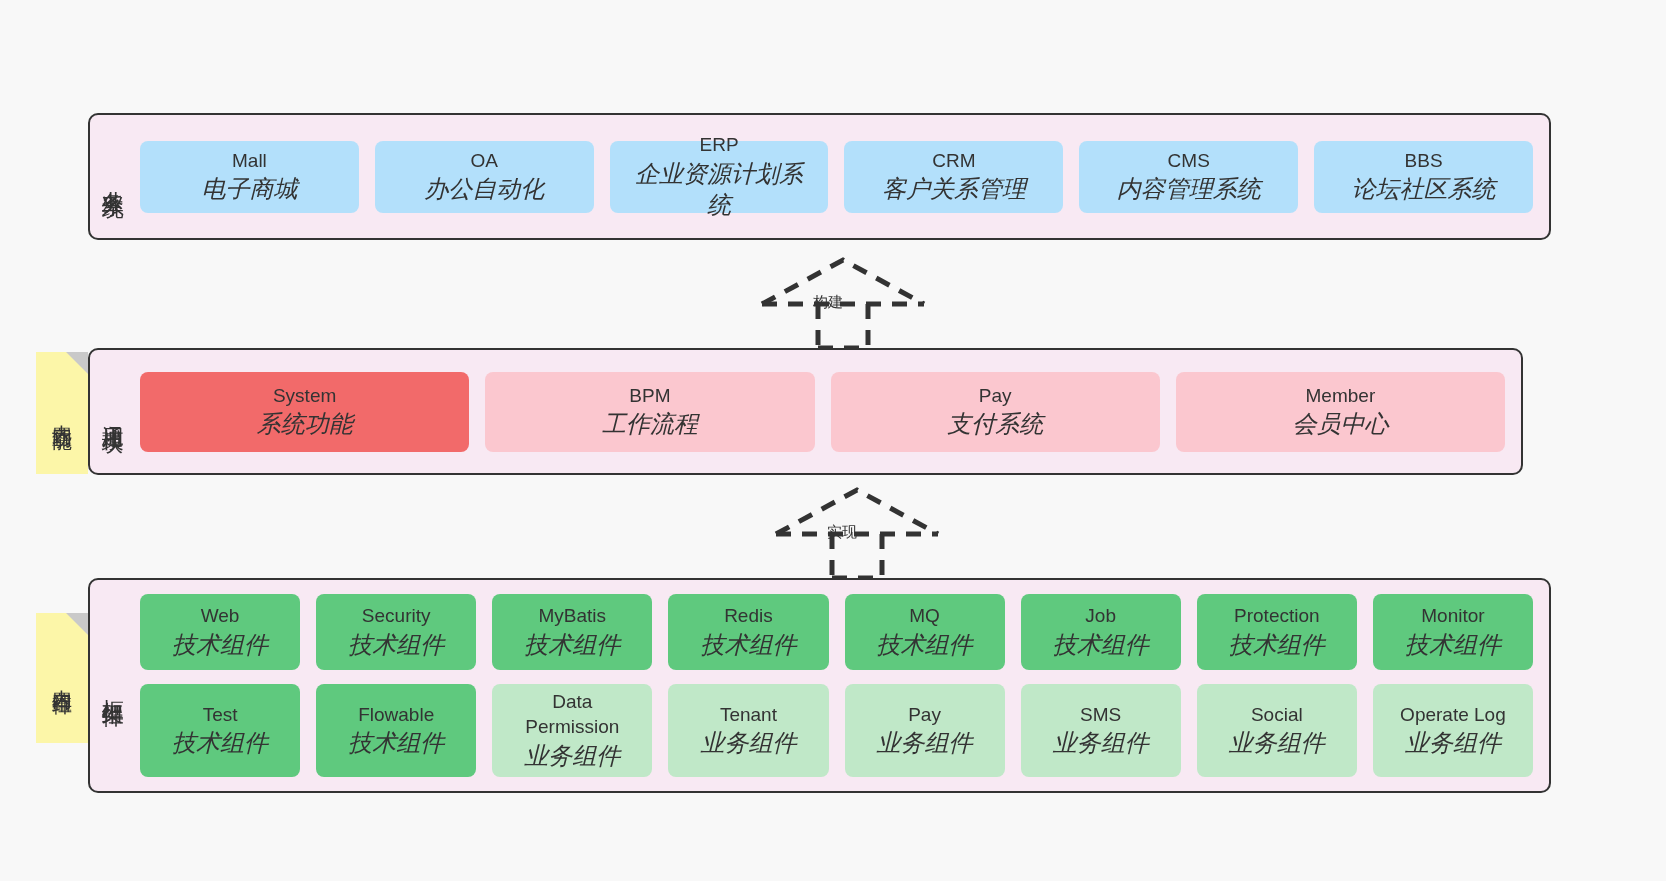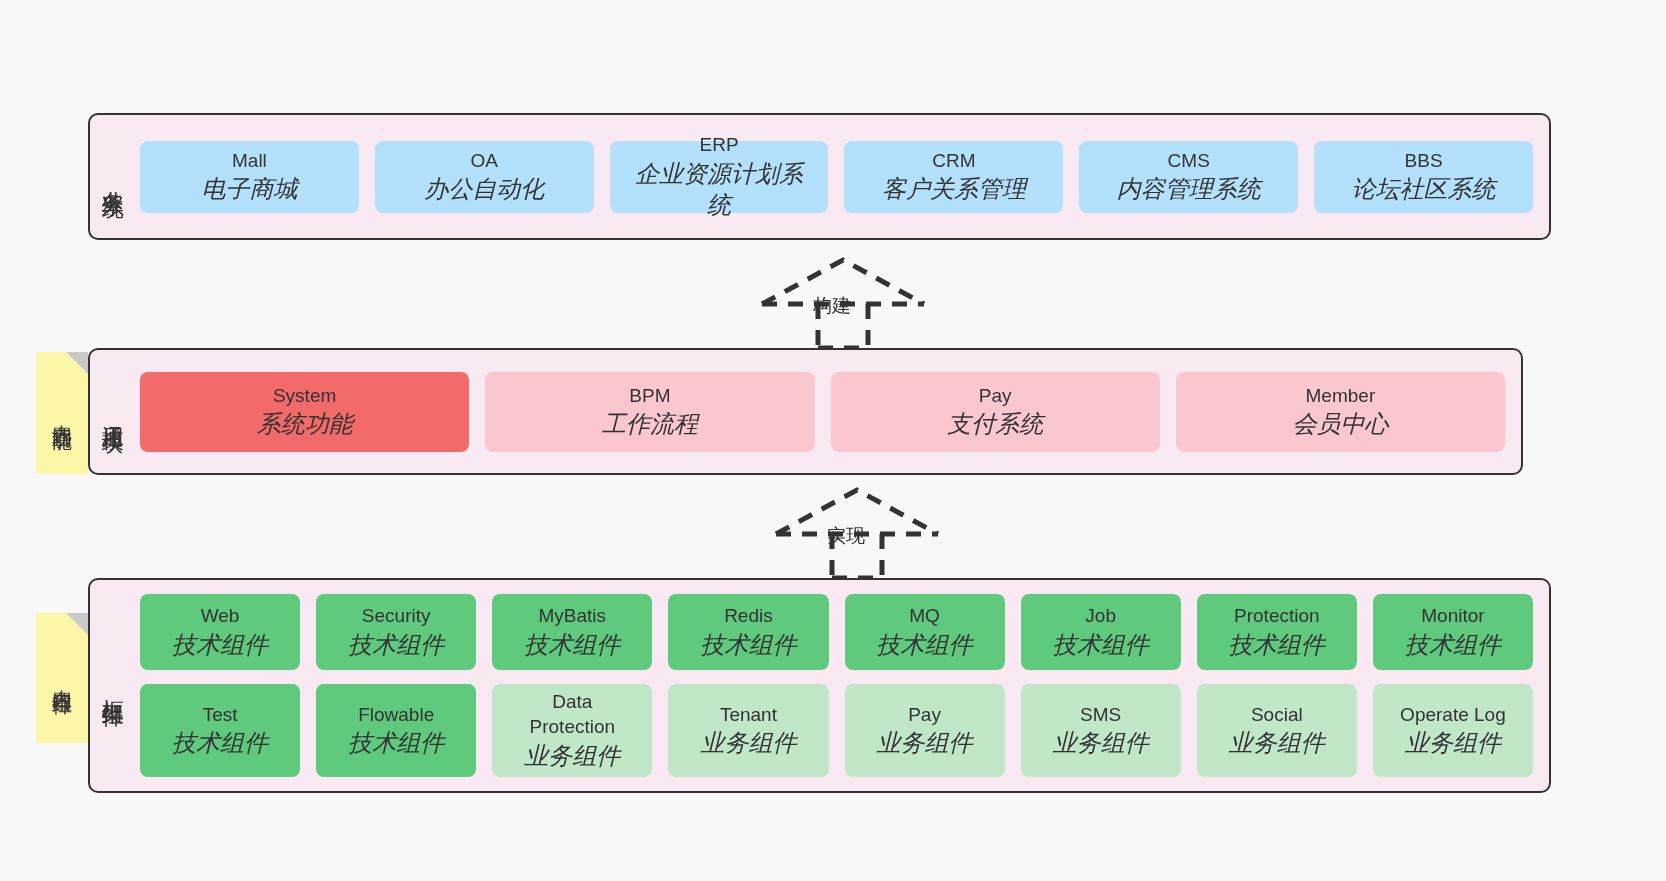--- a/index.html
+++ b/index.html
@@ -124,21 +124,21 @@
     border-left: 22px solid transparent;
   }
   #sticky-modules   { left: 36px; top: 352px; height: 122px; }
   #sticky-framework { left: 36px; top: 613px; height: 130px; }
 
   
   .arrow { position: absolute; }
   .arrow svg { display: block; }
   .arrow-label {
     position: absolute;
-    font-size: 19px;
+    font-size: 15px;
     color: #333333;
     background: transparent;
     white-space: nowrap;
   }
   #arrow-build     { left: 748px; top: 252px; }
   #arrow-build .arrow-label    { left: 65px; top: 41px; }
   #arrow-implement { left: 762px; top: 482px; }
   #arrow-implement .arrow-label{ left: 65px; top: 41px; }
 </style>
 </head>
@@ -282,21 +282,21 @@
       <div class="card-row">
         <div class="card c-green">
           <span class="t-en">Test</span>
           <span class="t-cn">技术组件</span>
         </div>
         <div class="card c-green">
           <span class="t-en">Flowable</span>
           <span class="t-cn">技术组件</span>
         </div>
         <div class="card c-green-light">
-          <span class="t-en">Data Protection</span>
+          <span class="t-en">Data Permission</span>
           <span class="t-cn">业务组件</span>
         </div>
         <div class="card c-green-light">
           <span class="t-en">Tenant</span>
           <span class="t-cn">业务组件</span>
         </div>
         <div class="card c-green-light">
           <span class="t-en">Pay</span>
           <span class="t-cn">业务组件</span>
         </div>

